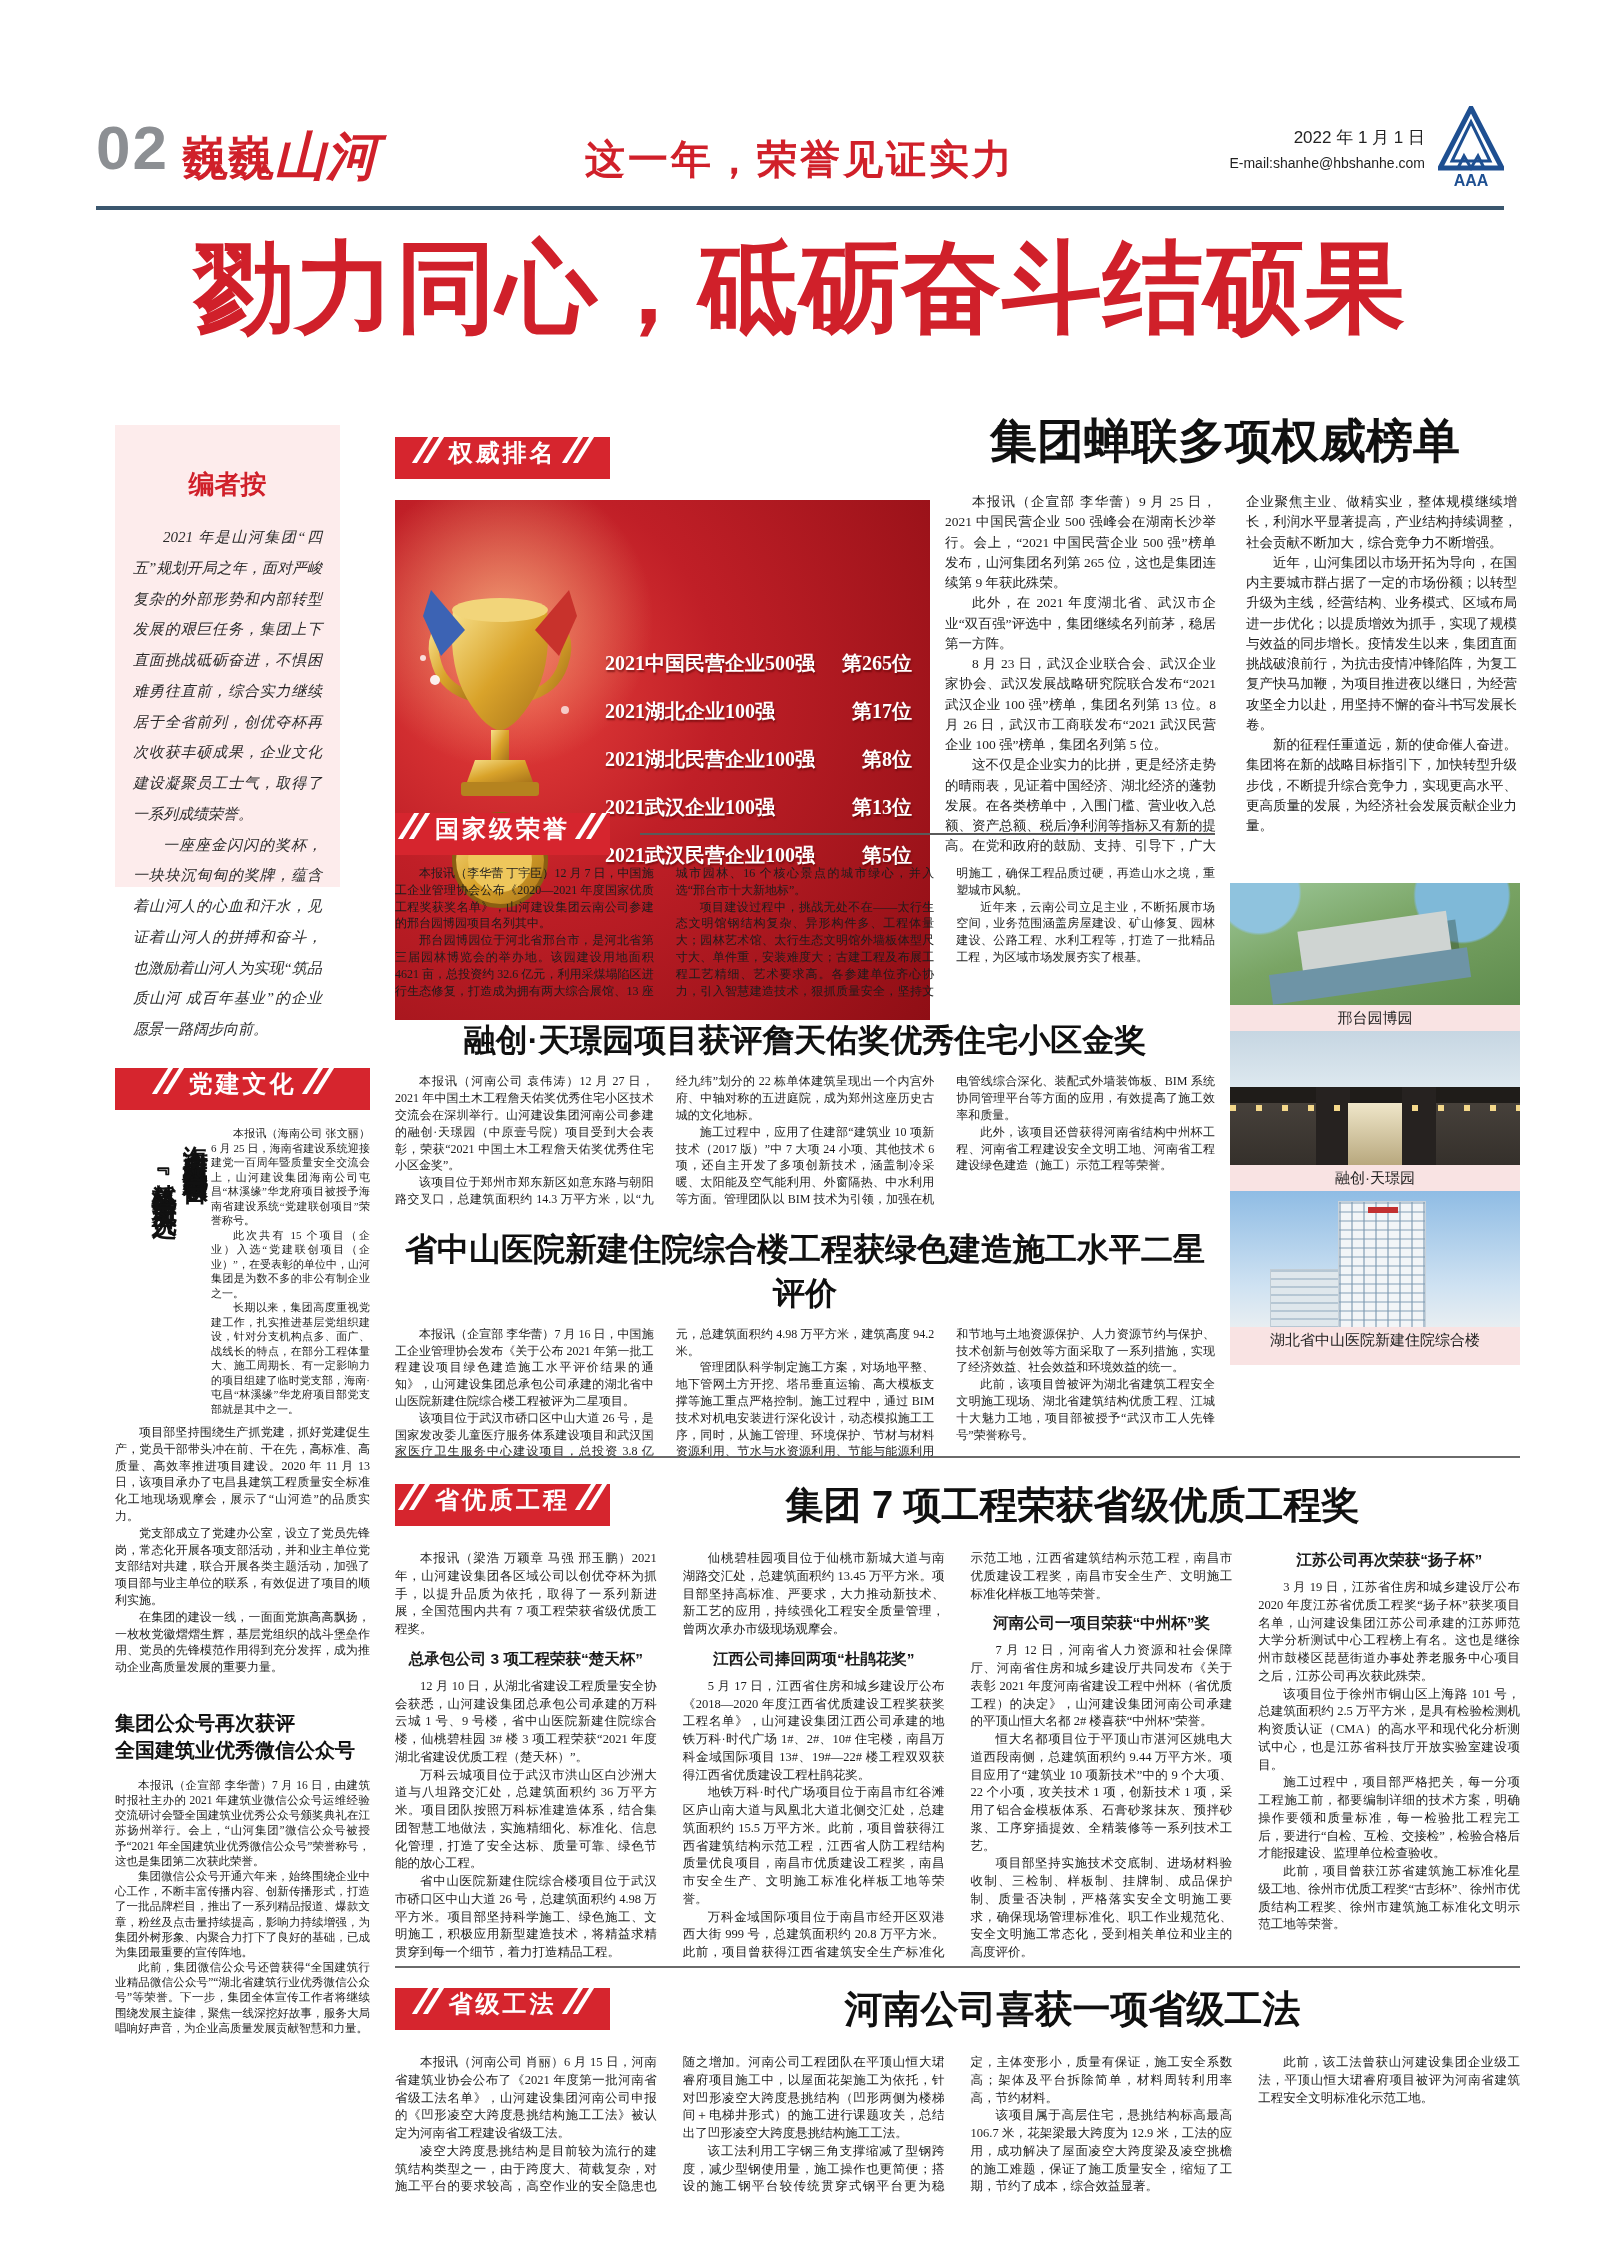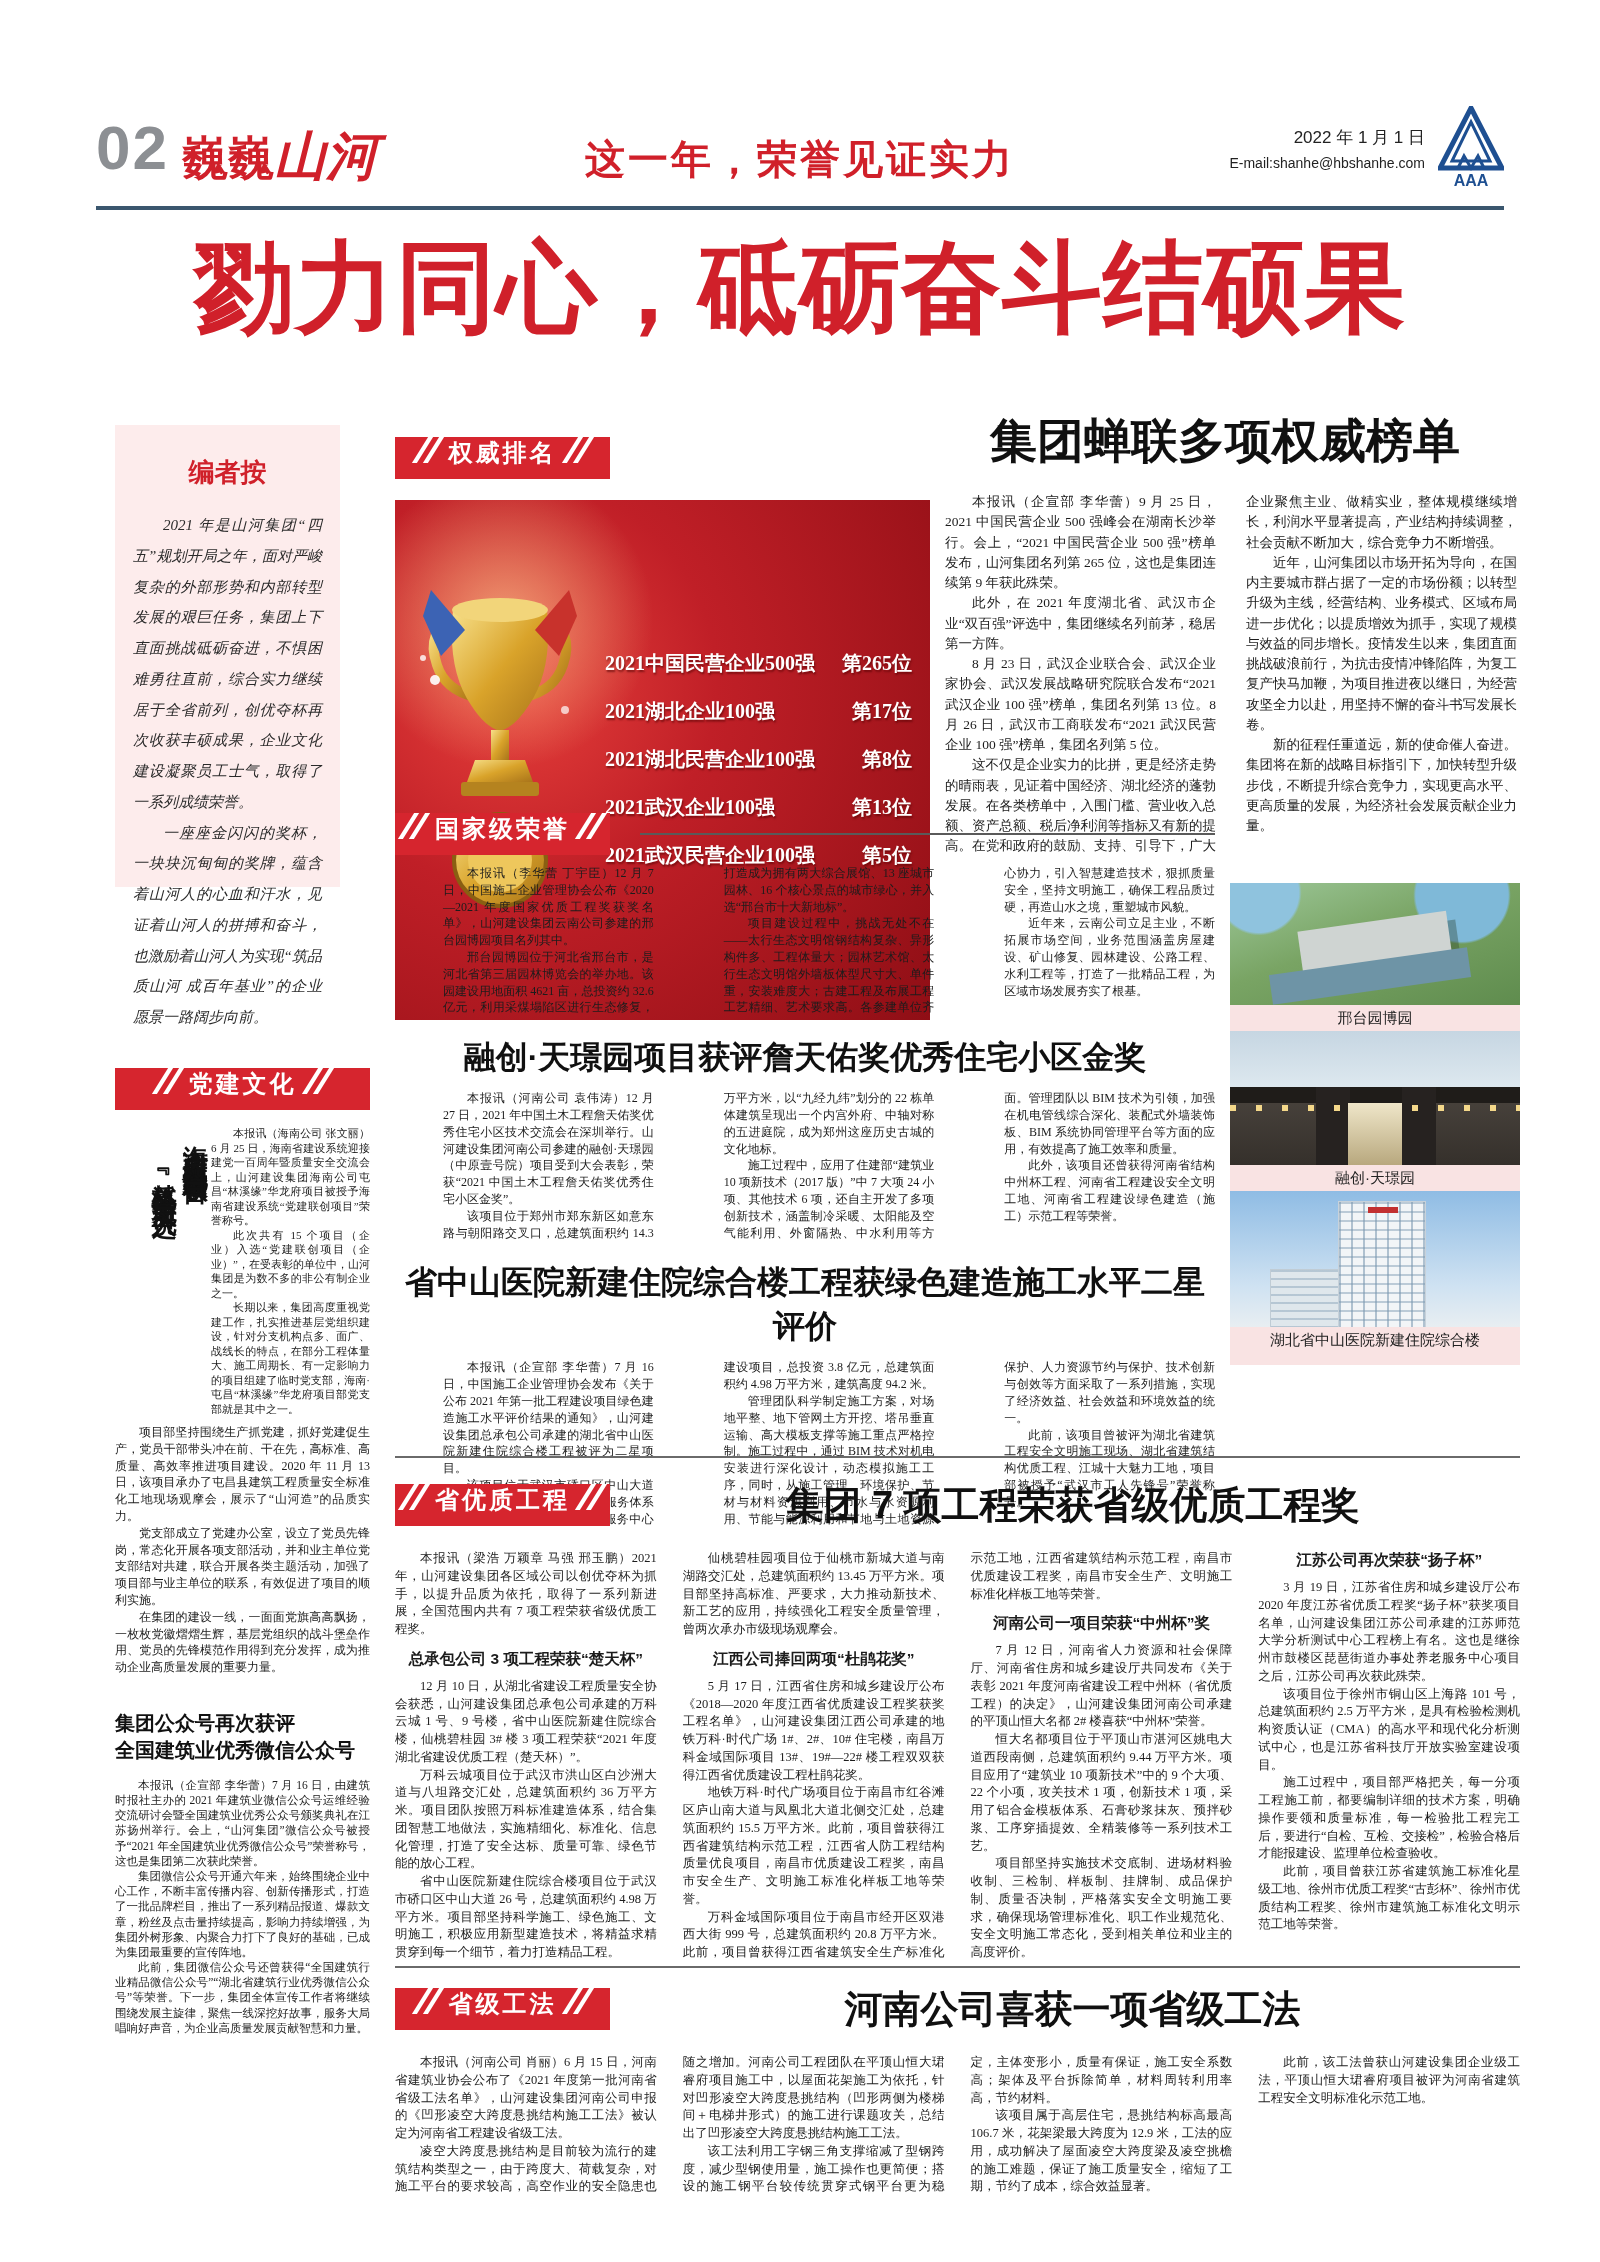--- a/index.html
+++ b/index.html
@@ -26,21 +26,21 @@
             font-weight:900;font-size:100px;color:#d0202a;letter-spacing:1px;}
 
   
   .banner{display:flex;align-items:flex-start;justify-content:center;background:#d6252e;height:42px;}
   .banner .sl{display:inline-block;width:5px;height:26px;background:#fff;transform:skewX(-32deg);margin:0 3px;}
   .banner-text{color:#fff;font-family:"Liberation Sans",sans-serif;font-weight:bold;font-size:24px;
                letter-spacing:3px;margin:0 10px;}
 
   
   .editor-note{left:115px;top:425px;width:225px;height:462px;background:#fdecec;box-sizing:border-box;
-               padding:30px 18px;}
+               padding:42px 18px;}
   .editor-note h2{margin:0 0 20px;text-align:center;color:#d0202a;font-size:26px;
                   font-family:"Liberation Sans",sans-serif;}
   .editor-note p{margin:0;font-size:15px;line-height:2.05;font-style:italic;text-align:justify;
                  text-indent:2em;color:#2a2a2a;}
 
   
   .party-col{left:115px;top:1068px;width:255px;}
   .party-art1{display:flex;margin-top:16px;height:288px;overflow:hidden;}
   .vtitle{writing-mode:vertical-rl;font-family:"Liberation Sans",sans-serif;font-weight:900;
           font-size:25px;line-height:1.25;letter-spacing:3px;color:#111;width:96px;}
@@ -71,21 +71,21 @@
   .art{margin:0;font-size:13.5px;line-height:1.5;text-align:justify;text-indent:2em;}
 
   
   .nat{left:395px;top:813px;width:820px;}
   .nat-banner-row{position:relative;height:42px;}
   .nat-banner{position:absolute;left:0;top:0;width:215px;}
   .nat-line{position:absolute;left:245px;right:0;top:20px;height:2px;background:#5a5a5a;}
   .nat-title{margin-top:14px;text-align:center;font-family:"Liberation Sans",sans-serif;
              font-weight:900;font-size:32px;color:#101010;}
   .cols3{column-count:3;column-gap:22px;margin-top:10px;}
-  .cols3 p{font-size:12px;line-height:1.4;padding-left:48px;}
+  .cols3 p{font-size:12px;line-height:1.4;}
 
   
   .photos{left:1230px;top:883px;width:290px;background:#f9e3e3;padding-bottom:12px;}
   .photo{width:290px;}
   .photo-caption{height:26px;line-height:26px;text-align:center;font-size:15px;color:#222;
                  font-family:"Liberation Sans",sans-serif;}
   .photo-park{height:122px;background:
       radial-gradient(circle at 80% 10%,#7fb9d8 0 18%,transparent 19%),
       radial-gradient(circle at 10% 8%,#8fc3de 0 14%,transparent 15%),
       linear-gradient(160deg,#9ec89a 0%,#79a464 45%,#5f8c4e 100%);position:relative;overflow:hidden;}

